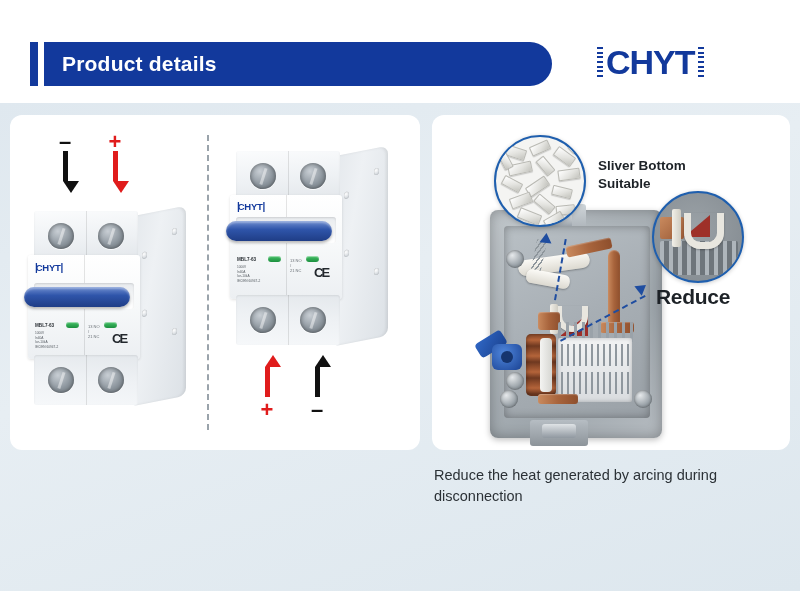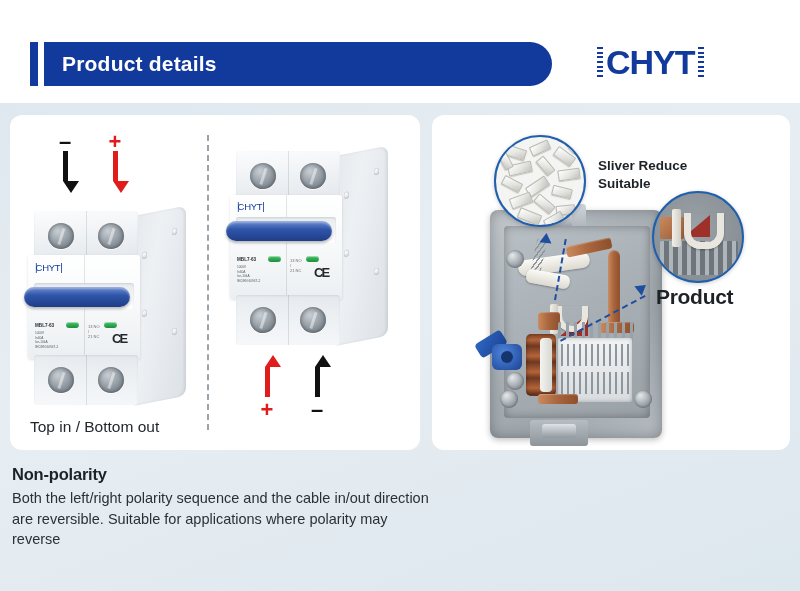--- a/index.html
+++ b/index.html
@@ -155,21 +155,21 @@
   .handle-seat {
     position: absolute; width: 100px; height: 26px;
     background: linear-gradient(180deg, #e8ebee, #ffffff);
     border-radius: 3px;
     box-shadow: inset 0 1px 2px rgba(0,0,0,.12);
   }
 
   
   .brk-logo {
     position: absolute;
-    font-size: 9.5px; font-weight: normal; color: #12399c;
+    font-size: 9.5px; font-weight: bold; color: #12399c;
     letter-spacing: -0.3px;
     white-space: nowrap;
   }
   .brk-logo .b { letter-spacing: -2px; font-size: 10px; }
 
   
   .brk-label {
     position: absolute;
     font-size: 3.2px; line-height: 1.45; color: #555b61;
     white-space: nowrap;
@@ -523,21 +523,20 @@
           <span class="ce-mark" style="left:84px; top:76px;">CE</span>
         </div>
 
         <div class="brk-bot">
           <div class="pole-split"></div>
           <span class="screw" style="left:14px; top:12px;"></span>
           <span class="screw" style="left:64px; top:12px;"></span>
         </div>
       </div>
 
-      <div class="fig-caption" style="left:2px; top:285px;">Top in / Bottom out</div>
     </div>
 
     <div class="fig fig-2">
       <div class="breaker" style="left:8px; top:10px;">
         <div class="brk-side">
           <span class="dot" style="left:10px; top:38px;"></span>
           <span class="dot" style="left:10px; top:96px;"></span>
           <span class="dot" style="left:40px; top:20px;"></span>
           <span class="dot" style="left:40px; top:120px;"></span>
         </div>
@@ -650,37 +649,34 @@
         <i style="left:14px; top:58px; width:22px; height:11px; transform:rotate(-20deg);"></i>
         <i style="left:38px; top:62px; width:21px; height:10px; transform:rotate(40deg);"></i>
         <i style="left:60px; top:68px; width:19px; height:10px; transform:rotate(-6deg);"></i>
         <i style="left:22px; top:74px; width:23px; height:11px; transform:rotate(22deg);"></i>
         <i style="left:48px; top:78px; width:20px; height:10px; transform:rotate(-30deg);"></i>
         <i style="left:2px;  top:20px; width:16px; height:9px;  transform:rotate(62deg);"></i>
         <i style="left:72px; top:4px;  width:16px; height:9px;  transform:rotate(-44deg);"></i>
       </div>
     </div>
     <div class="callout-label" style="left:166px; top:42px;">
-      <div>Sliver Reduce</div>
+      <div>Sliver Bottom</div>
       <div>Suitable</div>
     </div>
 
     <div class="callout callout-magnet">
       <div class="mag-art">
         <div class="mag-pins"></div>
         <div class="mag-copper"></div>
         <div class="mag-red"></div>
         <div class="mag-u"></div>
         <div class="mag-post"></div>
       </div>
     </div>
-    <div class="magnet-label" style="left:224px; top:170px;">Product</div>
+    <div class="magnet-label" style="left:224px; top:170px;">Reduce</div>
   </div>
 
-  <div class="txt-block txt-left">
-    <div class="txt-title">Non-polarity</div>
-    <div class="txt-body">Both the left/right polarity sequence and the cable in/out direction are reversible. Suitable for applications where polarity may reverse</div>
+
+  <div class="txt-block txt-right">
+    <div class="txt-body">Reduce the heat generated by arcing during disconnection</div>
   </div>
 
-  <div class="txt-block txt-right">
-  </div>
-
 </div>
 
 </body></html>

